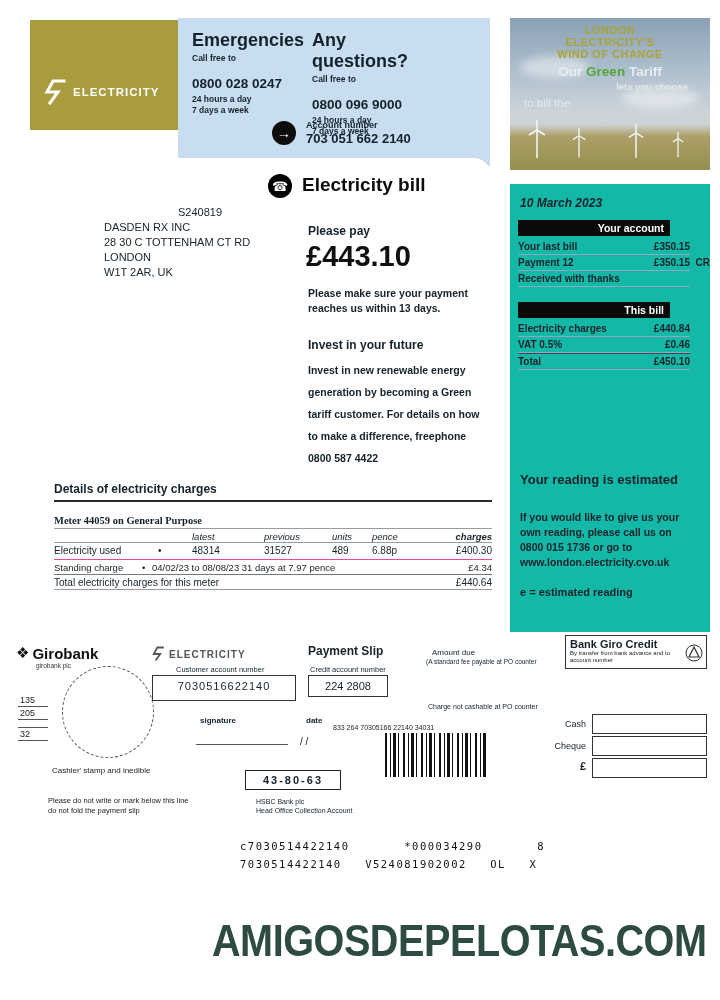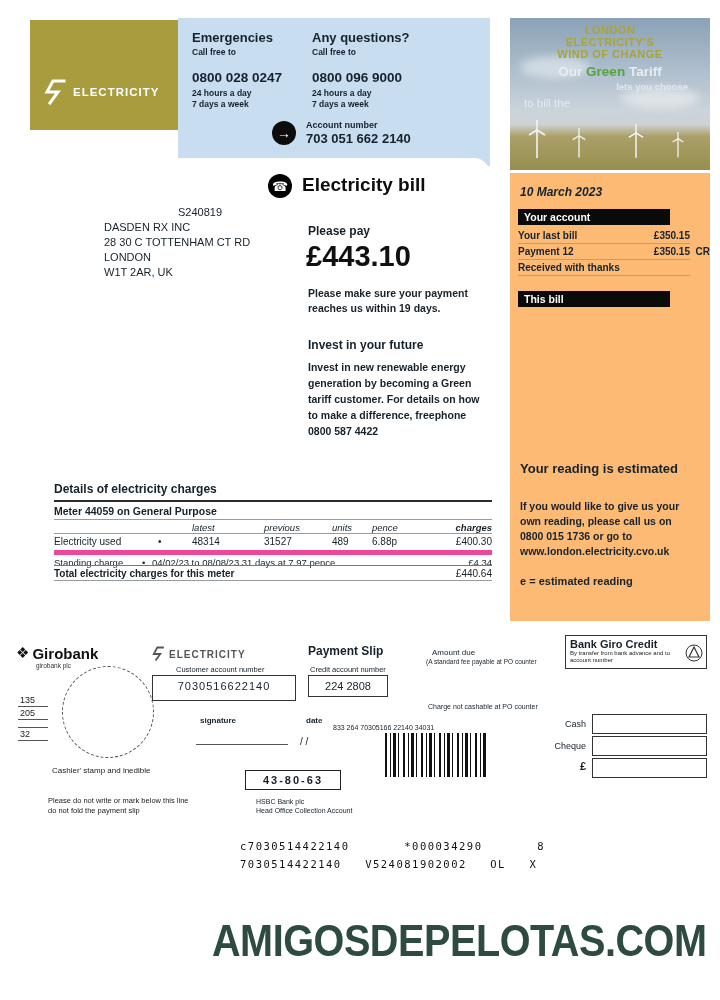--- a/index.html
+++ b/index.html
@@ -9,21 +9,21 @@
     font-family:"Liberation Sans", sans-serif; color:#15222b; overflow:hidden;
   }
 
   
   .gold-box { position:absolute; left:30px; top:20px; width:148px; height:110px;
     background:#a89c3e; display:flex; align-items:center; gap:7px; padding:34px 0 0 14px; }
   .gold-box .brand-text { color:#fff; font-weight:bold; font-size:11.5px; letter-spacing:1px; }
 
   .blue-top { position:absolute; left:178px; top:18px; width:312px; height:148px; background:#c8ddf0; }
   .contact-col { position:absolute; top:12px; width:120px; }
-  .contact-col .c-title { font-weight:bold; font-size:13px; margin-bottom:2px; }
+  .contact-col .c-title { font-weight:bold; font-size:18px; margin-bottom:2px; }
   .contact-col .c-small { font-weight:bold; font-size:8.5px; line-height:11px; }
   .contact-col .c-phone { font-weight:bold; font-size:13.5px; margin:12px 0 3px 0; }
   .col-emg { left:14px; }
   .col-qst { left:134px; }
   .acct-row { position:absolute; left:94px; top:102px; display:flex; align-items:center; gap:10px; }
   .arrow-circle { width:24px; height:24px; border-radius:50%; background:#0c0c0c; color:#fff;
     display:flex; align-items:center; justify-content:center; font-size:14px; font-weight:bold; }
   .acct-label { font-size:9px; font-weight:bold; }
   .acct-number { font-size:13px; font-weight:bold; margin-top:1px; }
 
@@ -46,47 +46,47 @@
     background:#fff; border-radius:2px 16px 0 0; }
   .phone-badge { position:absolute; left:238px; top:16px; width:24px; height:24px; border-radius:50%;
     background:#000; color:#fff; display:flex; align-items:center; justify-content:center; font-size:13px; }
   .bill-title { position:absolute; left:272px; top:16px; font-size:19px; font-weight:bold; color:#0d0d0d; }
   .ref-number { position:absolute; left:148px; top:48px; font-size:11px; }
   .address { position:absolute; left:74px; top:62px; font-size:11px; line-height:15px; }
   .please-pay { position:absolute; left:278px; top:66px; font-size:12px; font-weight:bold; }
   .amount-big { position:absolute; left:276px; top:82px; font-size:29px; font-weight:600; color:#101010; }
   .pay-note { position:absolute; left:278px; top:128px; width:174px; font-size:10.5px; font-weight:600; line-height:15px; }
   .invest-title { position:absolute; left:278px; top:180px; font-size:12px; font-weight:bold; }
-  .invest-text { position:absolute; left:278px; top:201px; width:182px; font-size:10.5px; font-weight:600; line-height:16px; }
+  .invest-text { position:absolute; left:278px; top:201px; width:182px; font-size:10.5px; font-weight:600; line-height:22px; }
 
   .details-title { position:absolute; left:24px; top:324px; font-size:12px; font-weight:bold; }
   .details { position:absolute; left:24px; top:342px; width:438px; border-top:2px solid #2b2b2b; }
-  .t-meter { font-weight:bold; font-size:10.5px; padding:3px 0 2px 0; border-bottom:1px solid #9b9b9b; }
+  .t-meter { font-weight:bold; font-size:10.5px; padding:13px 0 2px 0; border-bottom:1px solid #9b9b9b;font-family:Liberation Serif, serif; }
   .t-row { position:relative; height:16px; font-size:10px; }
   .t-head { height:14px; border-bottom:1px solid #9b9b9b; }
   .t-head span { font-style:italic; font-size:9.5px; }
   .t-head .c-charges { font-weight:bold; }
   .t-row span { position:absolute; top:2px; }
   .c-label   { left:0; }
   .c-bullet  { left:104px; }
   .c-latest  { left:138px; }
   .c-prev    { left:210px; }
   .c-units   { left:278px; }
   .c-pence   { left:318px; }
   .c-charges { right:0; }
-  .t-standing { border-top:5px solid #ec4899; height:15px; font-size:9.5px; }
+  .t-standing { border-top:1px solid #ec4899; height:15px; font-size:9.5px; }
   .t-standing .c-bullet2 { left:88px; }
   .t-standing .c-detail  { left:98px; }
   .t-total { border-top:1px solid #777; border-bottom:1px solid #9b9b9b; height:16px; }
 
   
-  .sidebar { position:absolute; left:510px; top:173px; width:200px; height:448px; background:#fdba74; }
+  .sidebar { position:absolute; left:510px; top:184px; width:200px; height:448px; background:#14b8a6; }
   .sb-date { position:absolute; left:10px; top:12px; font-size:12px; font-weight:bold; font-style:italic; }
   .sb-bar { position:absolute; left:8px; width:152px; background:#0a0a0a; color:#fff;
-    font-size:10.5px; font-weight:bold; padding:2px 6px; }
+    font-size:10.5px; font-weight:bold; padding:2px 6px;text-align:right; }
   .sb-bar-account { top:36px; }
   .sb-bar-bill { top:118px; }
   .sb-rows { position:absolute; left:8px; width:172px; }
   .sb-rows-account { top:55px; }
   .sb-rows-bill { top:137px; }
   .sb-row { position:relative; display:flex; justify-content:space-between;
     font-size:10px; font-weight:bold; padding:2px 0 2px 0; border-bottom:1px solid #8fa8bf; }
   .sb-row .note { position:absolute; right:-20px; top:2px; font-weight:bold; }
   .sb-row-strong { border-top:1px solid #3c4b57; }
   .sb-read-title { position:absolute; left:10px; top:288px; width:160px;
@@ -245,21 +245,21 @@
     <div class="bill-title">Electricity bill</div>
     <div class="ref-number">S240819</div>
     <div class="address">
       <div>DASDEN RX INC</div>
       <div>28 30 C TOTTENHAM CT RD</div>
       <div>LONDON</div>
       <div>W1T 2AR, UK</div>
     </div>
     <div class="please-pay">Please pay</div>
     <div class="amount-big">£443.10</div>
-    <div class="pay-note">Please make sure your payment reaches us within 19 days.</div>
+    <div class="pay-note">Please make sure your payment reaches us within 13 days.</div>
     <div class="invest-title">Invest in your future</div>
     <div class="invest-text">Invest in new renewable energy generation by becoming a Green tariff customer. For details on how to make a difference, freephone 0800 587 4422</div>
 
     <div class="details-title">Details of electricity charges</div>
     <div class="details">
       <div class="t-meter">Meter 44059 on General Purpose</div>
       <div class="t-row t-head">
         <span class="c-latest">latest</span>
         <span class="c-prev">previous</span>
         <span class="c-units">units</span>
@@ -275,21 +275,21 @@
         <span class="c-pence">6.88p</span>
         <span class="c-charges">£400.30</span>
       </div>
       <div class="t-row t-standing">
         <span class="c-label">Standing charge</span>
         <span class="c-bullet2">•</span>
         <span class="c-detail">04/02/23 to 08/08/23 31 days at 7.97 pence</span>
         <span class="c-charges">£4.34</span>
       </div>
       <div class="t-row t-total">
-        <span class="c-label" style="font-weight:bold;">Total electricity charges for this meter</span>
+        <span class="c-label" style="font-weight:normal;">Total electricity charges for this meter</span>
         <span class="c-charges">£440.64</span>
       </div>
     </div>
   </div>
 
   <div class="sidebar">
     <div class="sb-date">10 March 2023</div>
 
     <div class="sb-bar sb-bar-account">Your account</div>
     <div class="sb-rows sb-rows-account">
@@ -302,20 +302,34 @@
         <span>£350.15</span>
         <span class="note">CR</span>
       </div>
       <div class="sb-row">
         <span>Received with thanks</span>
         <span></span>
       </div>
     </div>
 
     <div class="sb-bar sb-bar-bill">This bill</div>
+    <div class="sb-rows sb-rows-bill">
+      <div class="sb-row">
+        <span>Electricity charges</span>
+        <span>£440.84</span>
+      </div>
+      <div class="sb-row">
+        <span>VAT 0.5%</span>
+        <span>£0.46</span>
+      </div>
+      <div class="sb-row sb-row-strong">
+        <span>Total</span>
+        <span>£450.10</span>
+      </div>
+    </div>
 
     <div class="sb-read-title">Your reading is estimated</div>
     <div class="sb-read-text">If you would like to give us your own reading, please call us on 0800 015 1736 or go to www.london.electricity.cvo.uk</div>
     <div class="sb-est">e = estimated reading</div>
   </div>
 
   <div class="giro-logo">
     <span class="giro-icon">❖</span>
     <span class="giro-name">Girobank</span>
   </div>

